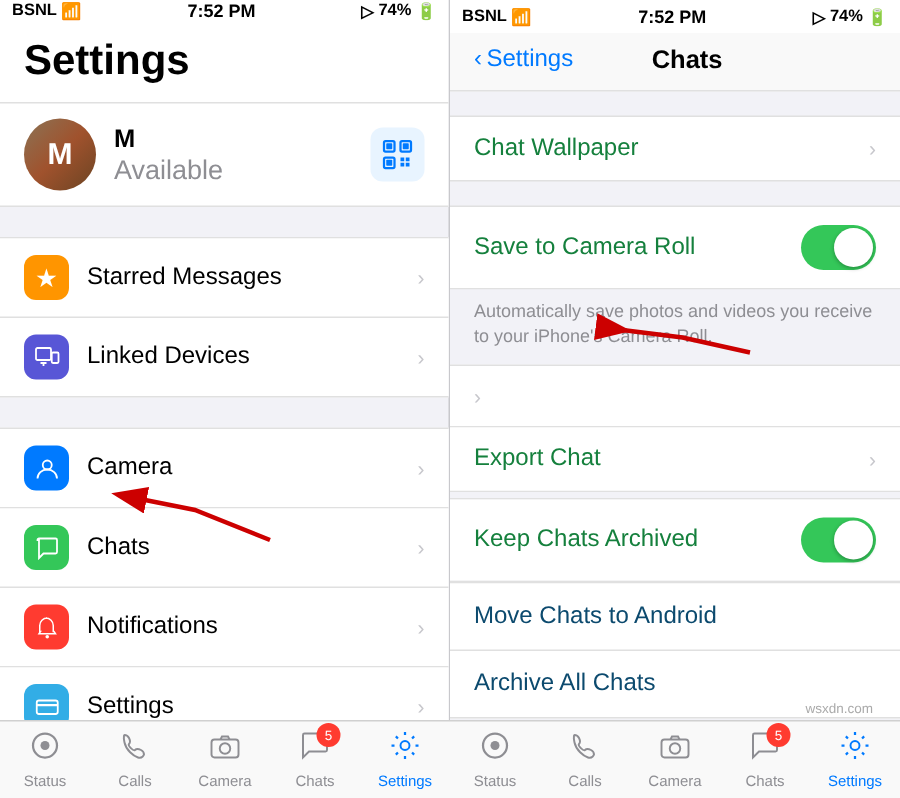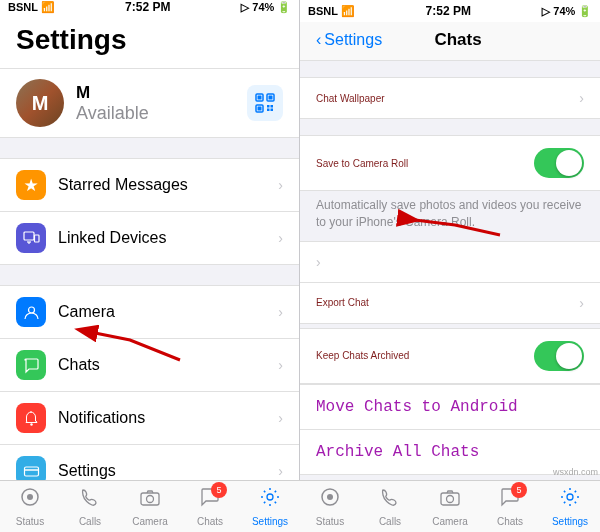--- a/index.html
+++ b/index.html
@@ -239,22 +239,22 @@
       display: flex;
       align-items: center;
       padding: 12px 16px;
       background: #fff;
       border-bottom: 1px solid #e0e0e0;
       cursor: pointer;
     }
     .r-row:last-child { border-bottom: none; }
     .r-row-label {
       flex: 1;
-      font-size: 10px;
-      color: #7f1d1d;
+      font-size: 16px;
+      color: #15803d;
     }
     .r-row-chevron {
       color: #c7c7cc;
       font-size: 14px;
     }
 
     
     .toggle {
       width: 50px;
       height: 30px;
@@ -288,21 +288,21 @@
       align-items: center;
       padding: 13px 16px;
       background: #fff;
       border-bottom: 1px solid #e0e0e0;
       cursor: pointer;
     }
     .r-link-row:last-child { border-bottom: none; }
     .r-link-label {
       font-size: 16px;
     }
-    .r-link-blue { color: #a21caf; font-family: Liberation Mono, monospace; }
+    .r-link-blue { color: #0c4a6e; }
 
     
     .right-tab-bar {
       position: absolute;
       bottom: 0;
       left: 0;
       width: 300px;
       height: 52px;
       background: #f9f9f9;
       border-top: 1px solid #d0d0d0;
@@ -327,21 +327,21 @@
       width: 300px;
       height: 532px;
       pointer-events: none;
       z-index: 10;
     }
 
     
     .watermark {
       position: absolute;
       bottom: 55px;
-      right: 2px;
+      right: 18px;
       font-size: 9px;
       color: #aaa;
     }
   </style>
 </head>
 <body>
 
 <div class="left-panel">
 
   <div class="status-bar">

